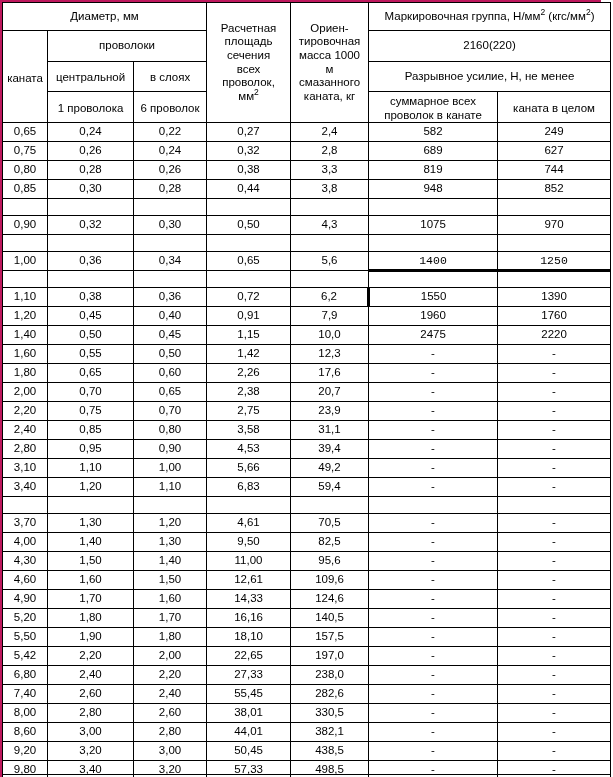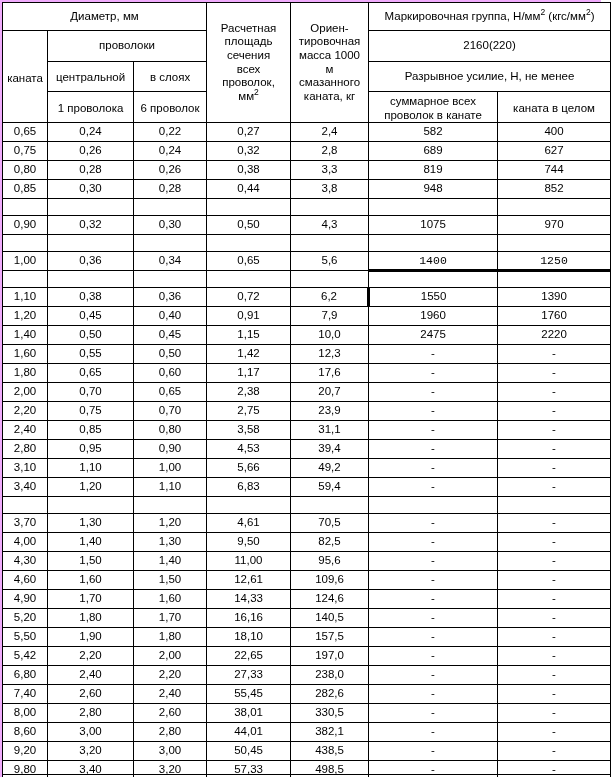--- a/index.html
+++ b/index.html
@@ -9,21 +9,21 @@
   }
   body {
     width: 613px; height: 777px;
     font-family: "Liberation Sans", sans-serif;
     color: #000000;
     overflow: hidden;
   }
   .sheet {
     position: relative;
     width: 601px; height: 777px;
-    background: #f0abfc;
+    background: #be185d;
   }
 
   table.grid {
     position: absolute;
     left: 2px; top: 2px;
     width: 609px;
     border-collapse: collapse;
     table-layout: fixed;
   }
   table.grid td, table.grid th {
@@ -159,21 +159,21 @@
     </thead>
 
     <tbody class="data" id="tbody">
         <tr class="firstdata">
           <td class="c1">0,65</td>
           <td class="c2">0,24</td>
           <td class="c3">0,22</td>
           <td class="c4">0,27</td>
           <td class="c5">2,4</td>
           <td class="c6">582</td>
-          <td class="c7">400</td>
+          <td class="c7">249</td>
         </tr>
         <tr class="">
           <td class="c1">0,75</td>
           <td class="c2">0,26</td>
           <td class="c3">0,24</td>
           <td class="c4">0,32</td>
           <td class="c5">2,8</td>
           <td class="c6">689</td>
           <td class="c7">627</td>
         </tr>
@@ -273,21 +273,21 @@
           <td class="c3">0,50</td>
           <td class="c4">1,42</td>
           <td class="c5">12,3</td>
           <td class="c6">-</td>
           <td class="c7">-</td>
         </tr>
         <tr class="">
           <td class="c1">1,80</td>
           <td class="c2">0,65</td>
           <td class="c3">0,60</td>
-          <td class="c4">1,17</td>
+          <td class="c4">2,26</td>
           <td class="c5">17,6</td>
           <td class="c6">-</td>
           <td class="c7">-</td>
         </tr>
         <tr class="">
           <td class="c1">2,00</td>
           <td class="c2">0,70</td>
           <td class="c3">0,65</td>
           <td class="c4">2,38</td>
           <td class="c5">20,7</td>

